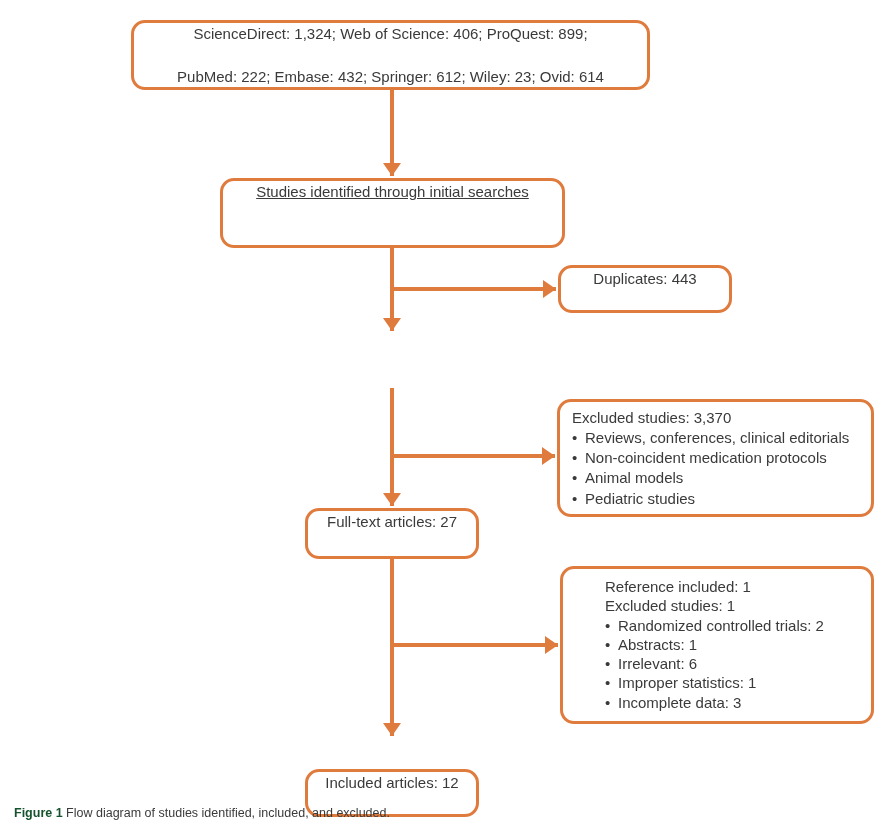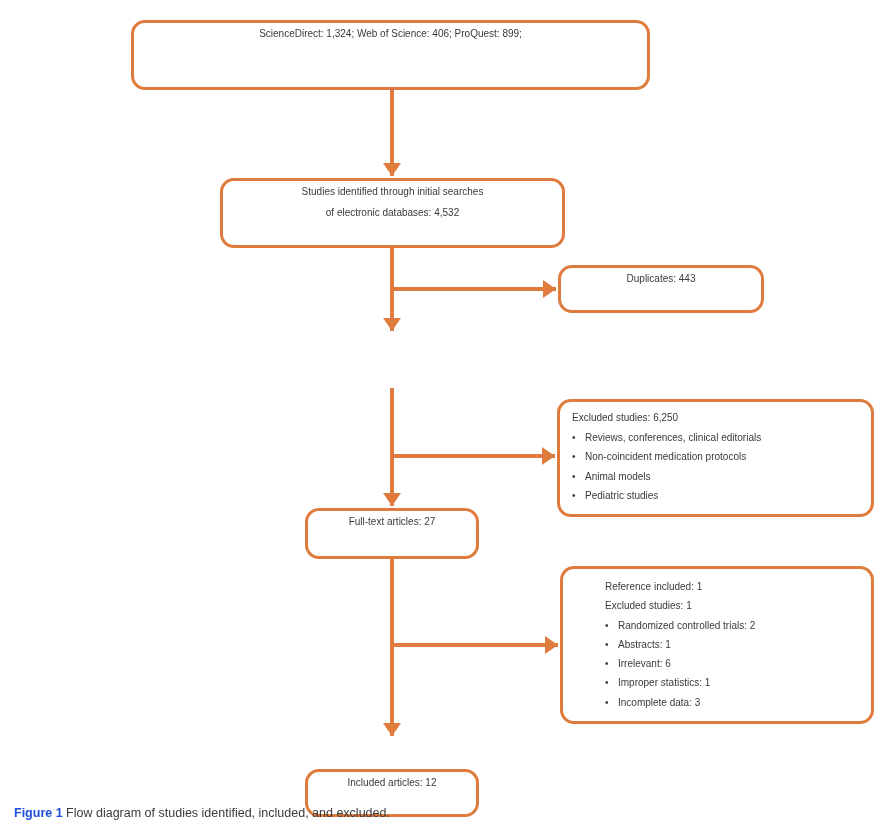--- a/index.html
+++ b/index.html
@@ -19,37 +19,37 @@
   .connectors line{stroke:var(--accent);stroke-width:4;}
   .connectors marker path{fill:var(--accent);}
   .fbox{
     position:absolute;
     box-sizing:border-box;
     border:3px solid var(--accent);
     border-radius:14px;
     background:#fff;
     display:flex;
     flex-direction:column;
-    justify-content:flex-start;
-    font-size:10px;
+    justify-content:space-between;
+    font-size:15px;
     line-height:21px;
   }
   .fbox.center{align-items:center;text-align:center;}
   .fbox.left{align-items:flex-start;text-align:left;}
   .bullet-row{display:flex;white-space:nowrap;}
   .bullet-marker{width:13px;flex:0 0 13px;}
   .caption{
     position:absolute;
     left:14px;top:805px;
     font-size:12.5px;
     line-height:16px;
     color:var(--text-color);
     white-space:nowrap;
   }
-  .caption b{color:#1d4ed8;}
+  .caption b{color:#14532d;}
 </style>
 </head>
 <body>
 
 <div class="canvas">
 
   <svg class="connectors" viewBox="0 0 884 826" xmlns="http://www.w3.org/2000/svg">
     <defs>
       <marker id="arrow" viewBox="0 0 13 18" refX="13" refY="9" markerWidth="13" markerHeight="18" orient="auto" markerUnits="userSpaceOnUse">
         <path d="M0,0 L13,9 L0,18 Z"></path>
@@ -59,34 +59,34 @@
     <line x1="392" y1="247" x2="392" y2="331" marker-end="url(#arrow)"></line>
     <line x1="392" y1="289" x2="556" y2="289" marker-end="url(#arrow)"></line>
     <line x1="392" y1="388" x2="392" y2="506" marker-end="url(#arrow)"></line>
     <line x1="392" y1="456" x2="555" y2="456" marker-end="url(#arrow)"></line>
     <line x1="392" y1="557" x2="392" y2="736" marker-end="url(#arrow)"></line>
     <line x1="392" y1="645" x2="558" y2="645" marker-end="url(#arrow)"></line>
   </svg>
 
   <div class="fbox center" style="left:131px;top:20px;width:519px;height:70px;">
     <div>ScienceDirect: 1,324; Web of Science: 406; ProQuest: 899;</div>
+    <div>PubMed: 222; Embase: 432; Springer: 612; Wiley: 23; Ovid: 614</div>
   </div>
 
-  <div class="fbox center" style="left:220px;top:178px;width:345px;height:70px;">
+  <div class="fbox center" style="left:220px;top:178px;width:345px;height:70px;text-decoration:underline;">
     <div>Studies identified through initial searches</div>
-    <div>of electronic databases: 4,532</div>
   </div>
 
-  <div class="fbox center" style="left:558px;top:265px;width:206px;height:48px;">
+  <div class="fbox center" style="left:558px;top:265px;width:174px;height:48px;">
     <div>Duplicates: 443</div>
   </div>
 
 
   <div class="fbox left" style="left:557px;top:399px;width:317px;height:118px;padding:6px 2px 6px 12px;line-height:19.5px;">
-    <div>Excluded studies: 6,250</div>
+    <div>Excluded studies: 3,370</div>
     <div class="bullet-row">
       <span class="bullet-marker">•</span>
       <span>Reviews, conferences, clinical editorials</span>
     </div>
     <div class="bullet-row">
       <span class="bullet-marker">•</span>
       <span>Non-coincident medication protocols</span>
     </div>
     <div class="bullet-row">
       <span class="bullet-marker">•</span>

